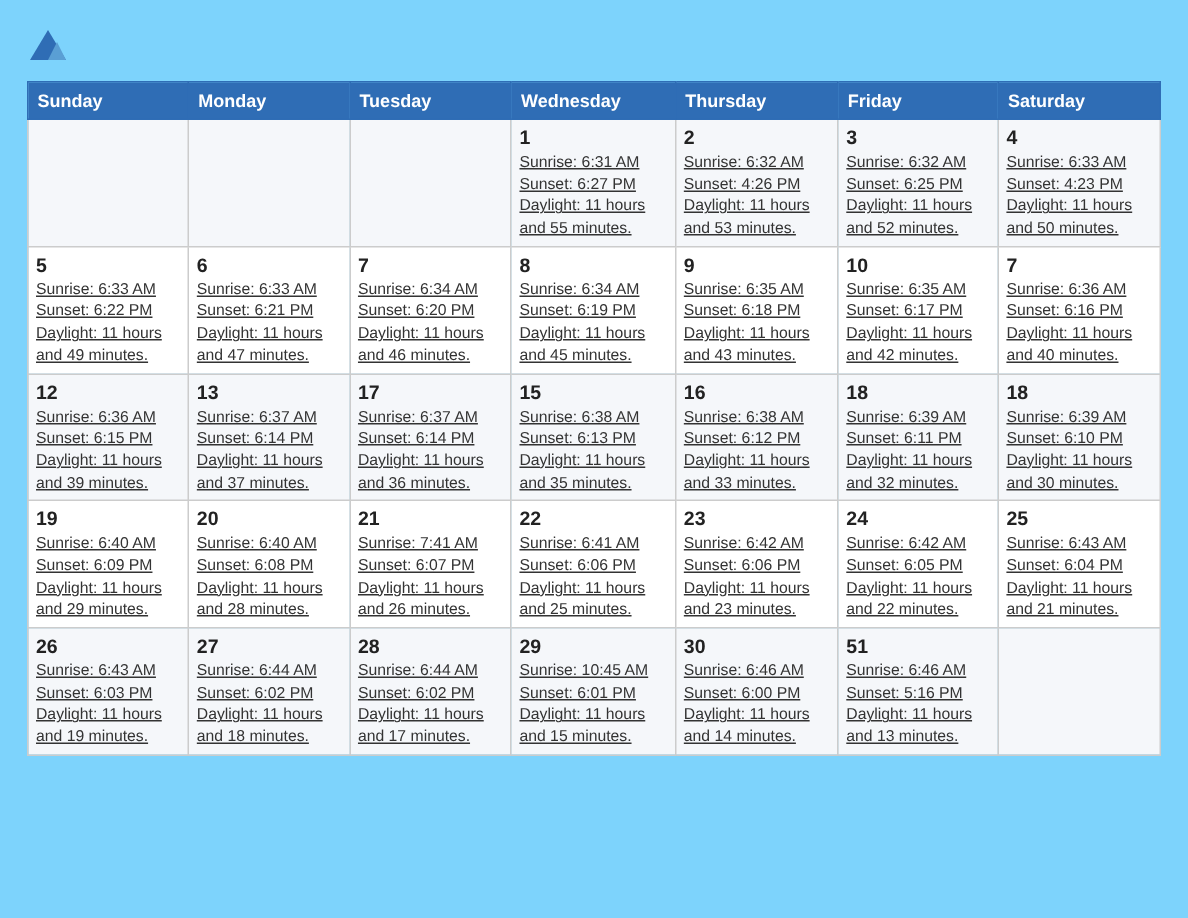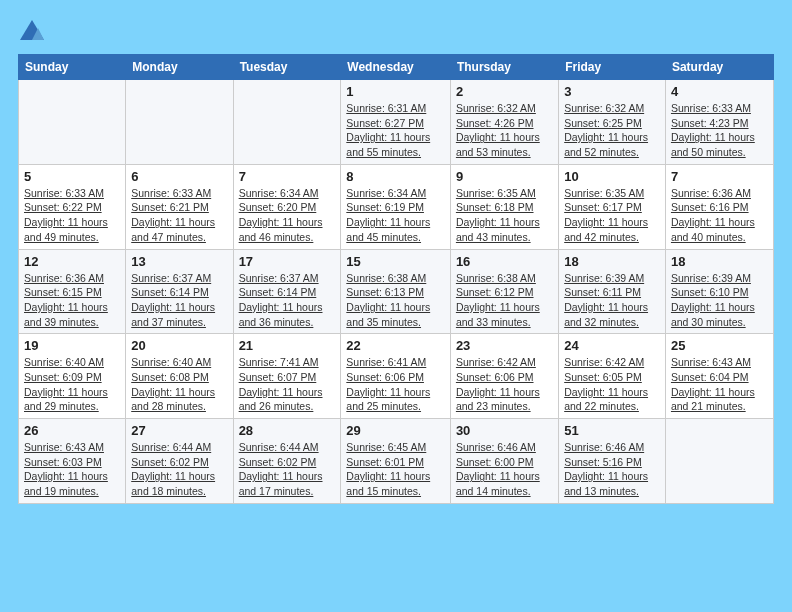--- a/index.html
+++ b/index.html
@@ -345,21 +345,21 @@
           </td>
           <td>
             <span class="day-number">28</span>
             <div class="day-info">Sunrise: 6:44 AM
 Sunset: 6:02 PM
 Daylight: 11 hours
 and 17 minutes.</div>
           </td>
           <td>
             <span class="day-number">29</span>
-            <div class="day-info">Sunrise: 6:45 AM
+            <div class="day-info">Sunrise: 10:45 AM
 Sunset: 6:01 PM
 Daylight: 11 hours
 and 15 minutes.</div>
           </td>
           <td>
             <span class="day-number">30</span>
             <div class="day-info">Sunrise: 6:46 AM
 Sunset: 6:00 PM
 Daylight: 11 hours
 and 14 minutes.</div>

